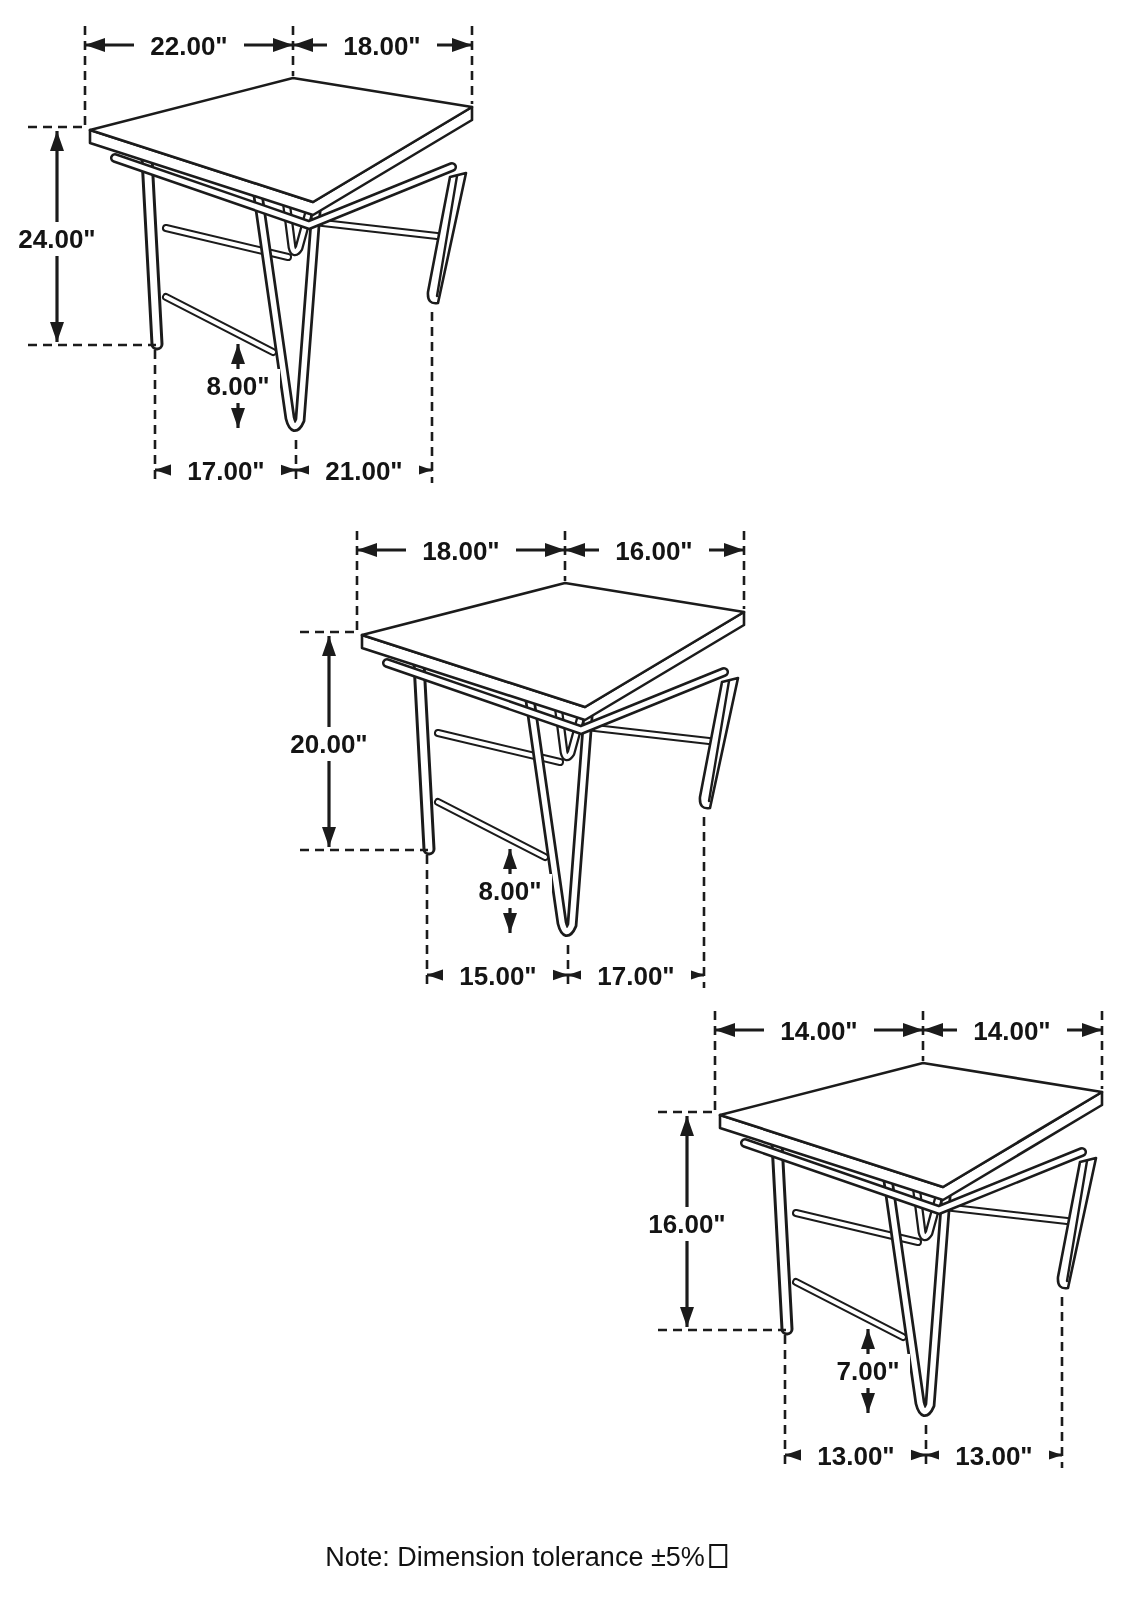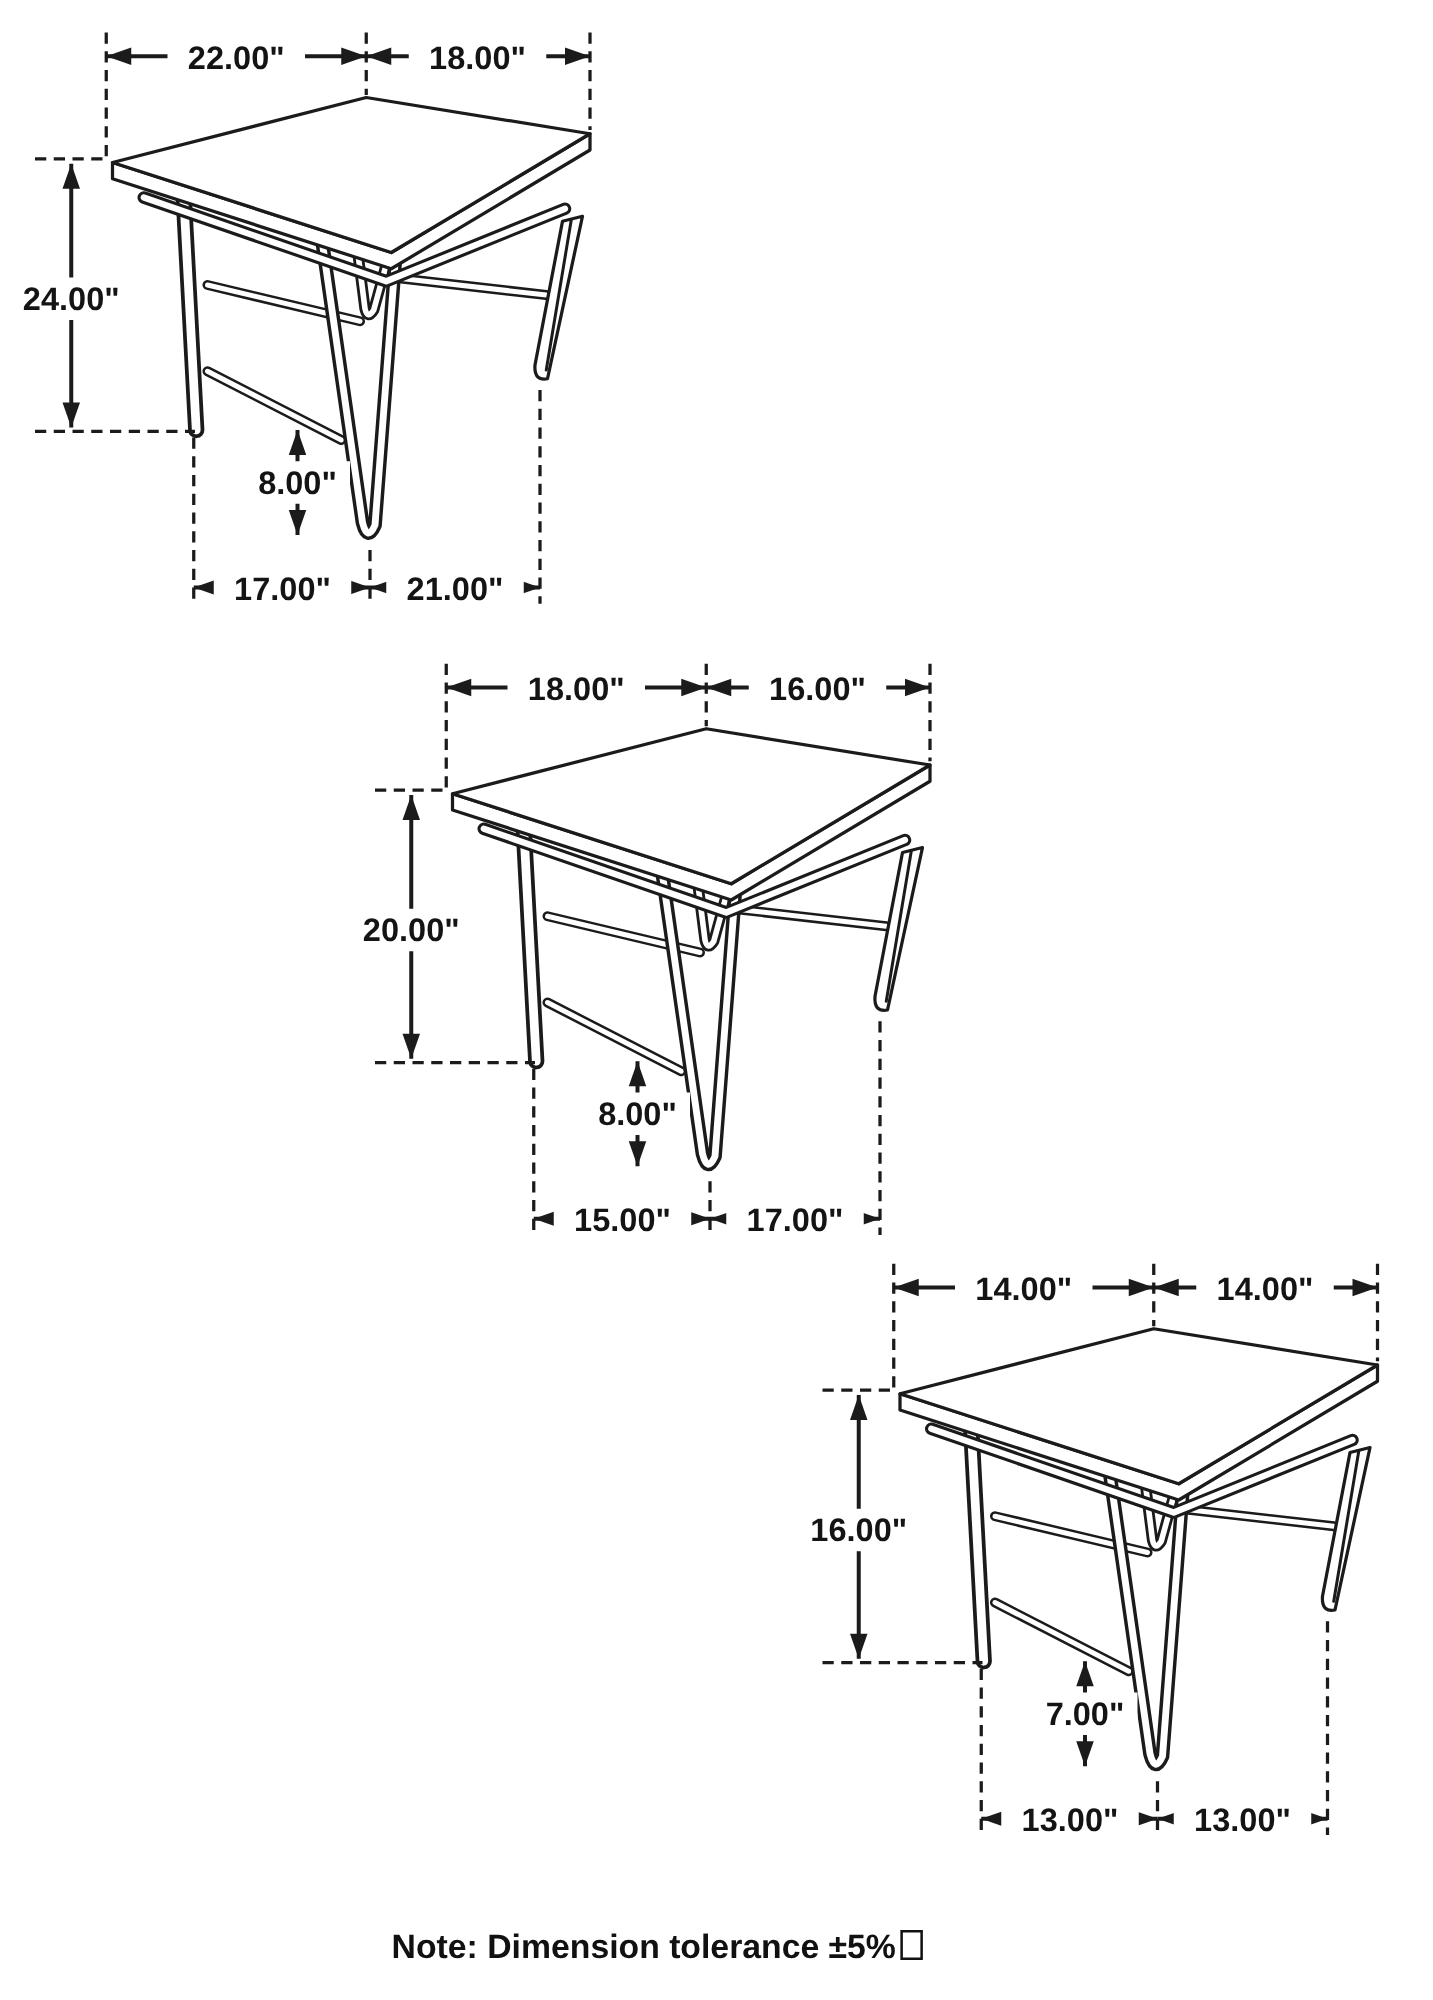--- a/index.html
+++ b/index.html
@@ -19,21 +19,21 @@
   .dash{stroke:#1b1b1b;stroke-width:2.6;stroke-dasharray:9 6;fill:none;}
   .dim{stroke:#1b1b1b;stroke-width:3.2;fill:none;}
   .lbox{fill:#ffffff;}
   .dlabel{
     font-family:"Liberation Sans",sans-serif;
     font-weight:bold;font-size:26px;fill:#141414;
     text-anchor:middle;dominant-baseline:central;
   }
   .note{
     position:absolute;top:1542px;left:526px;transform:translateX(-50%);
-    font-weight:bold;font-size:27px;color:#111;white-space:nowrap;
+    font-weight:normal;font-size:27px;color:#111;white-space:nowrap;
   }
   .tofu{
     display:inline-block;width:14px;height:20px;
     border:2.5px solid #111;margin-left:4px;vertical-align:-2px;
   }
 </style>
 </head>
 <body>
 
 <div id="canvas">

